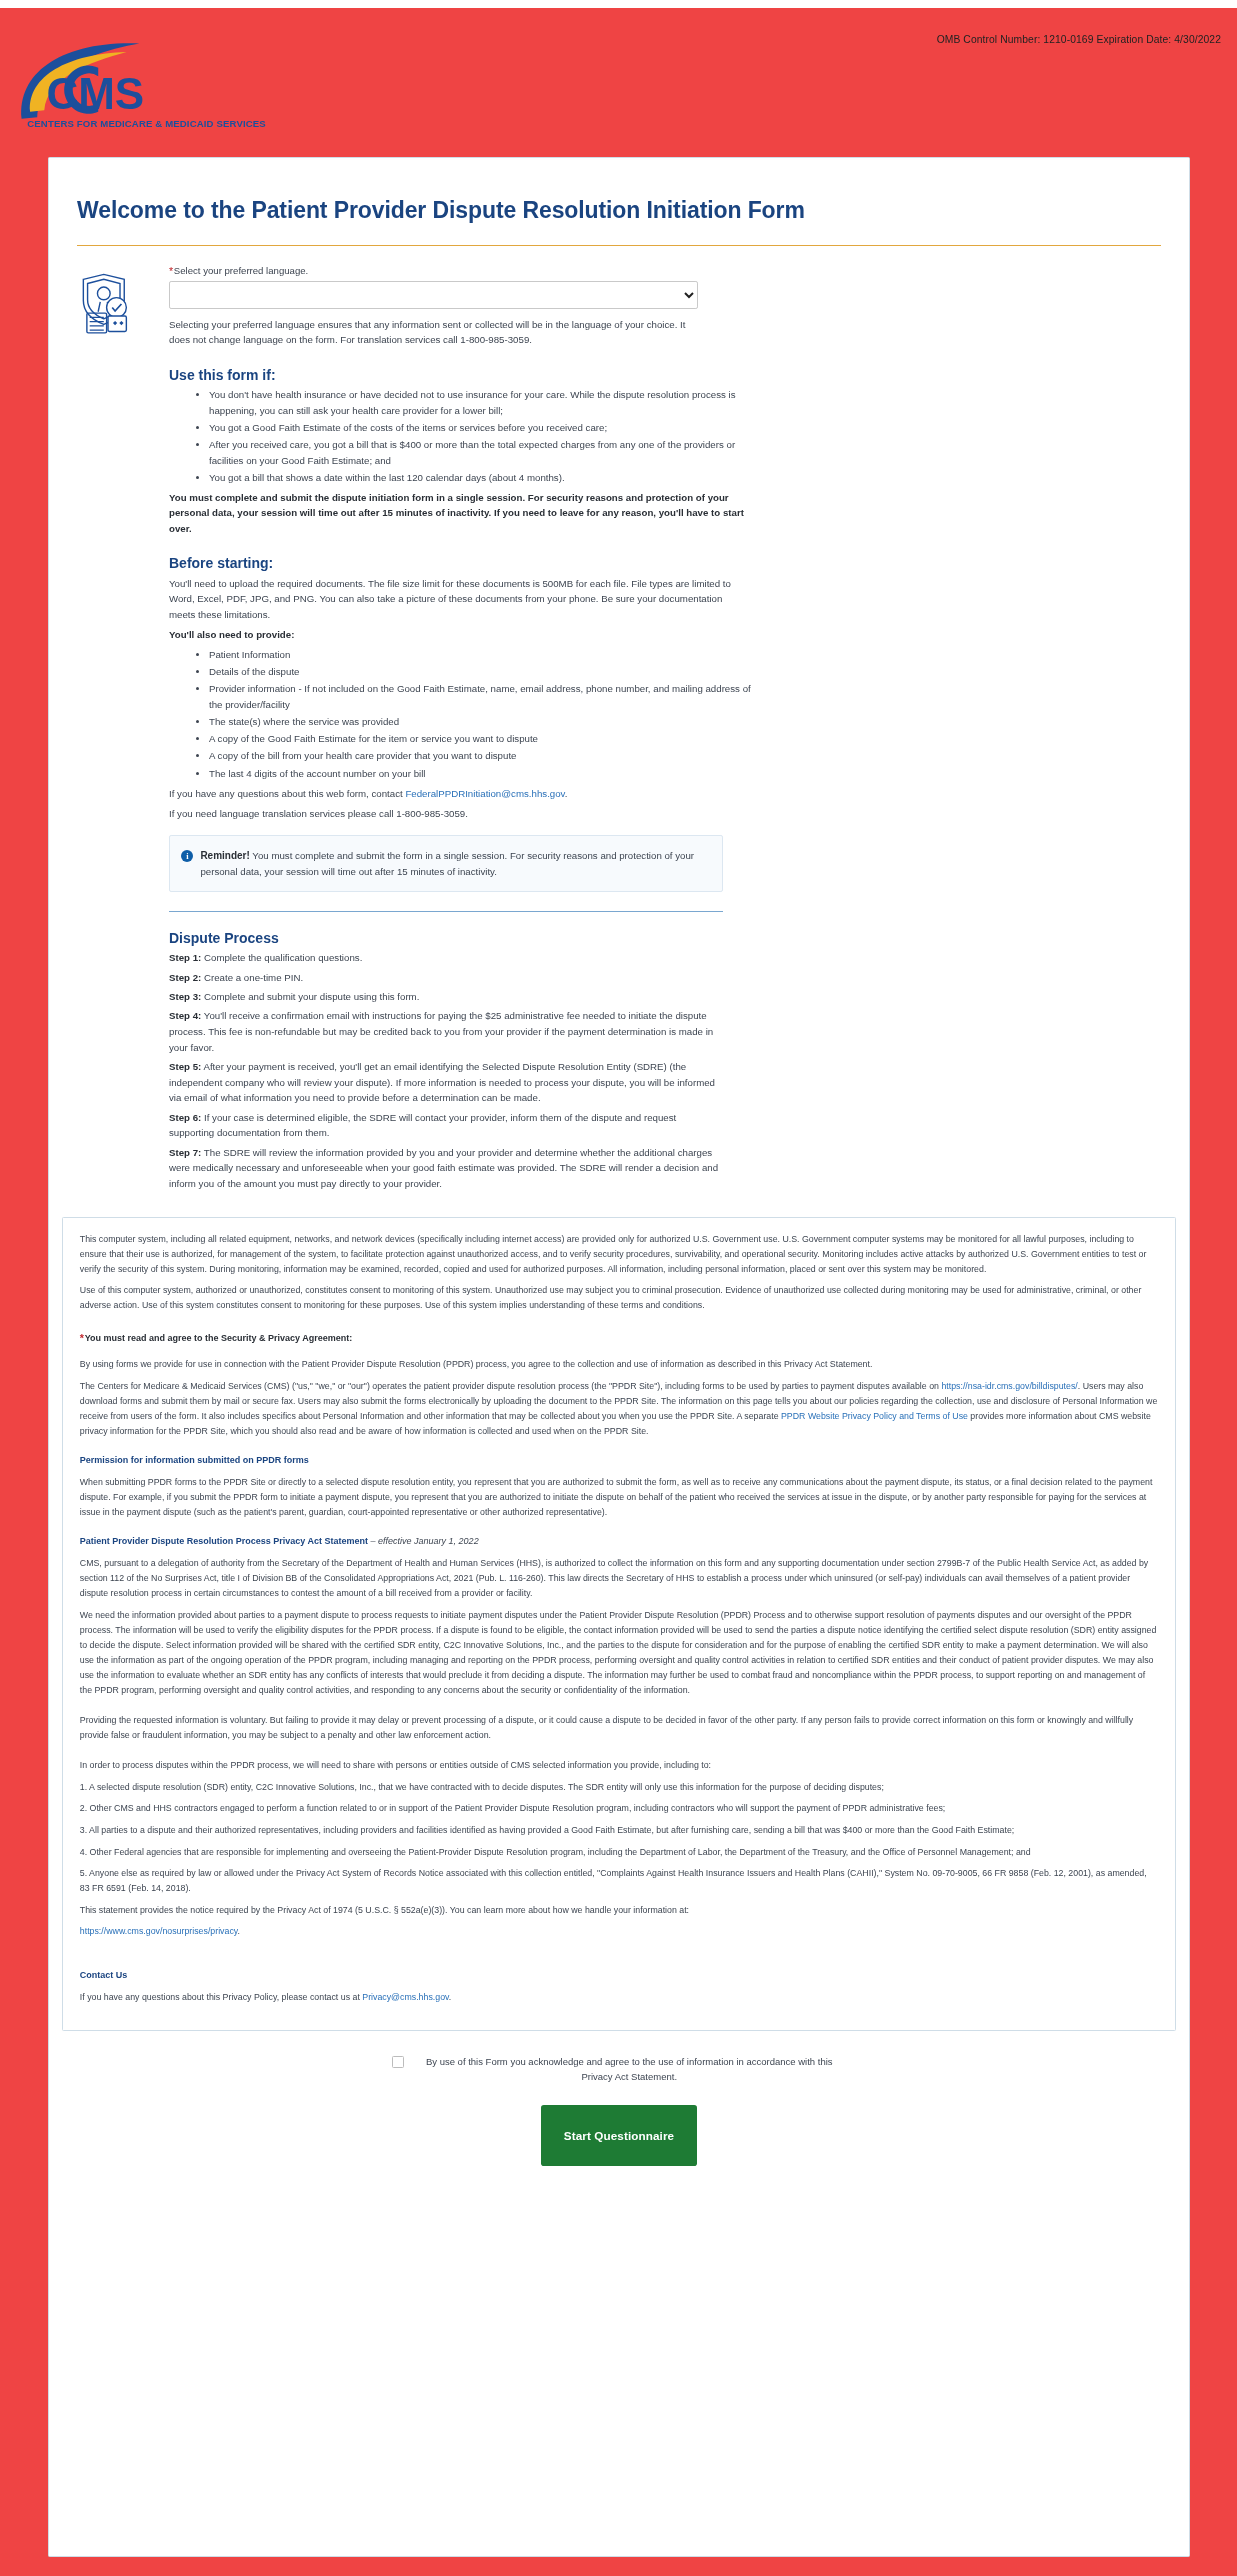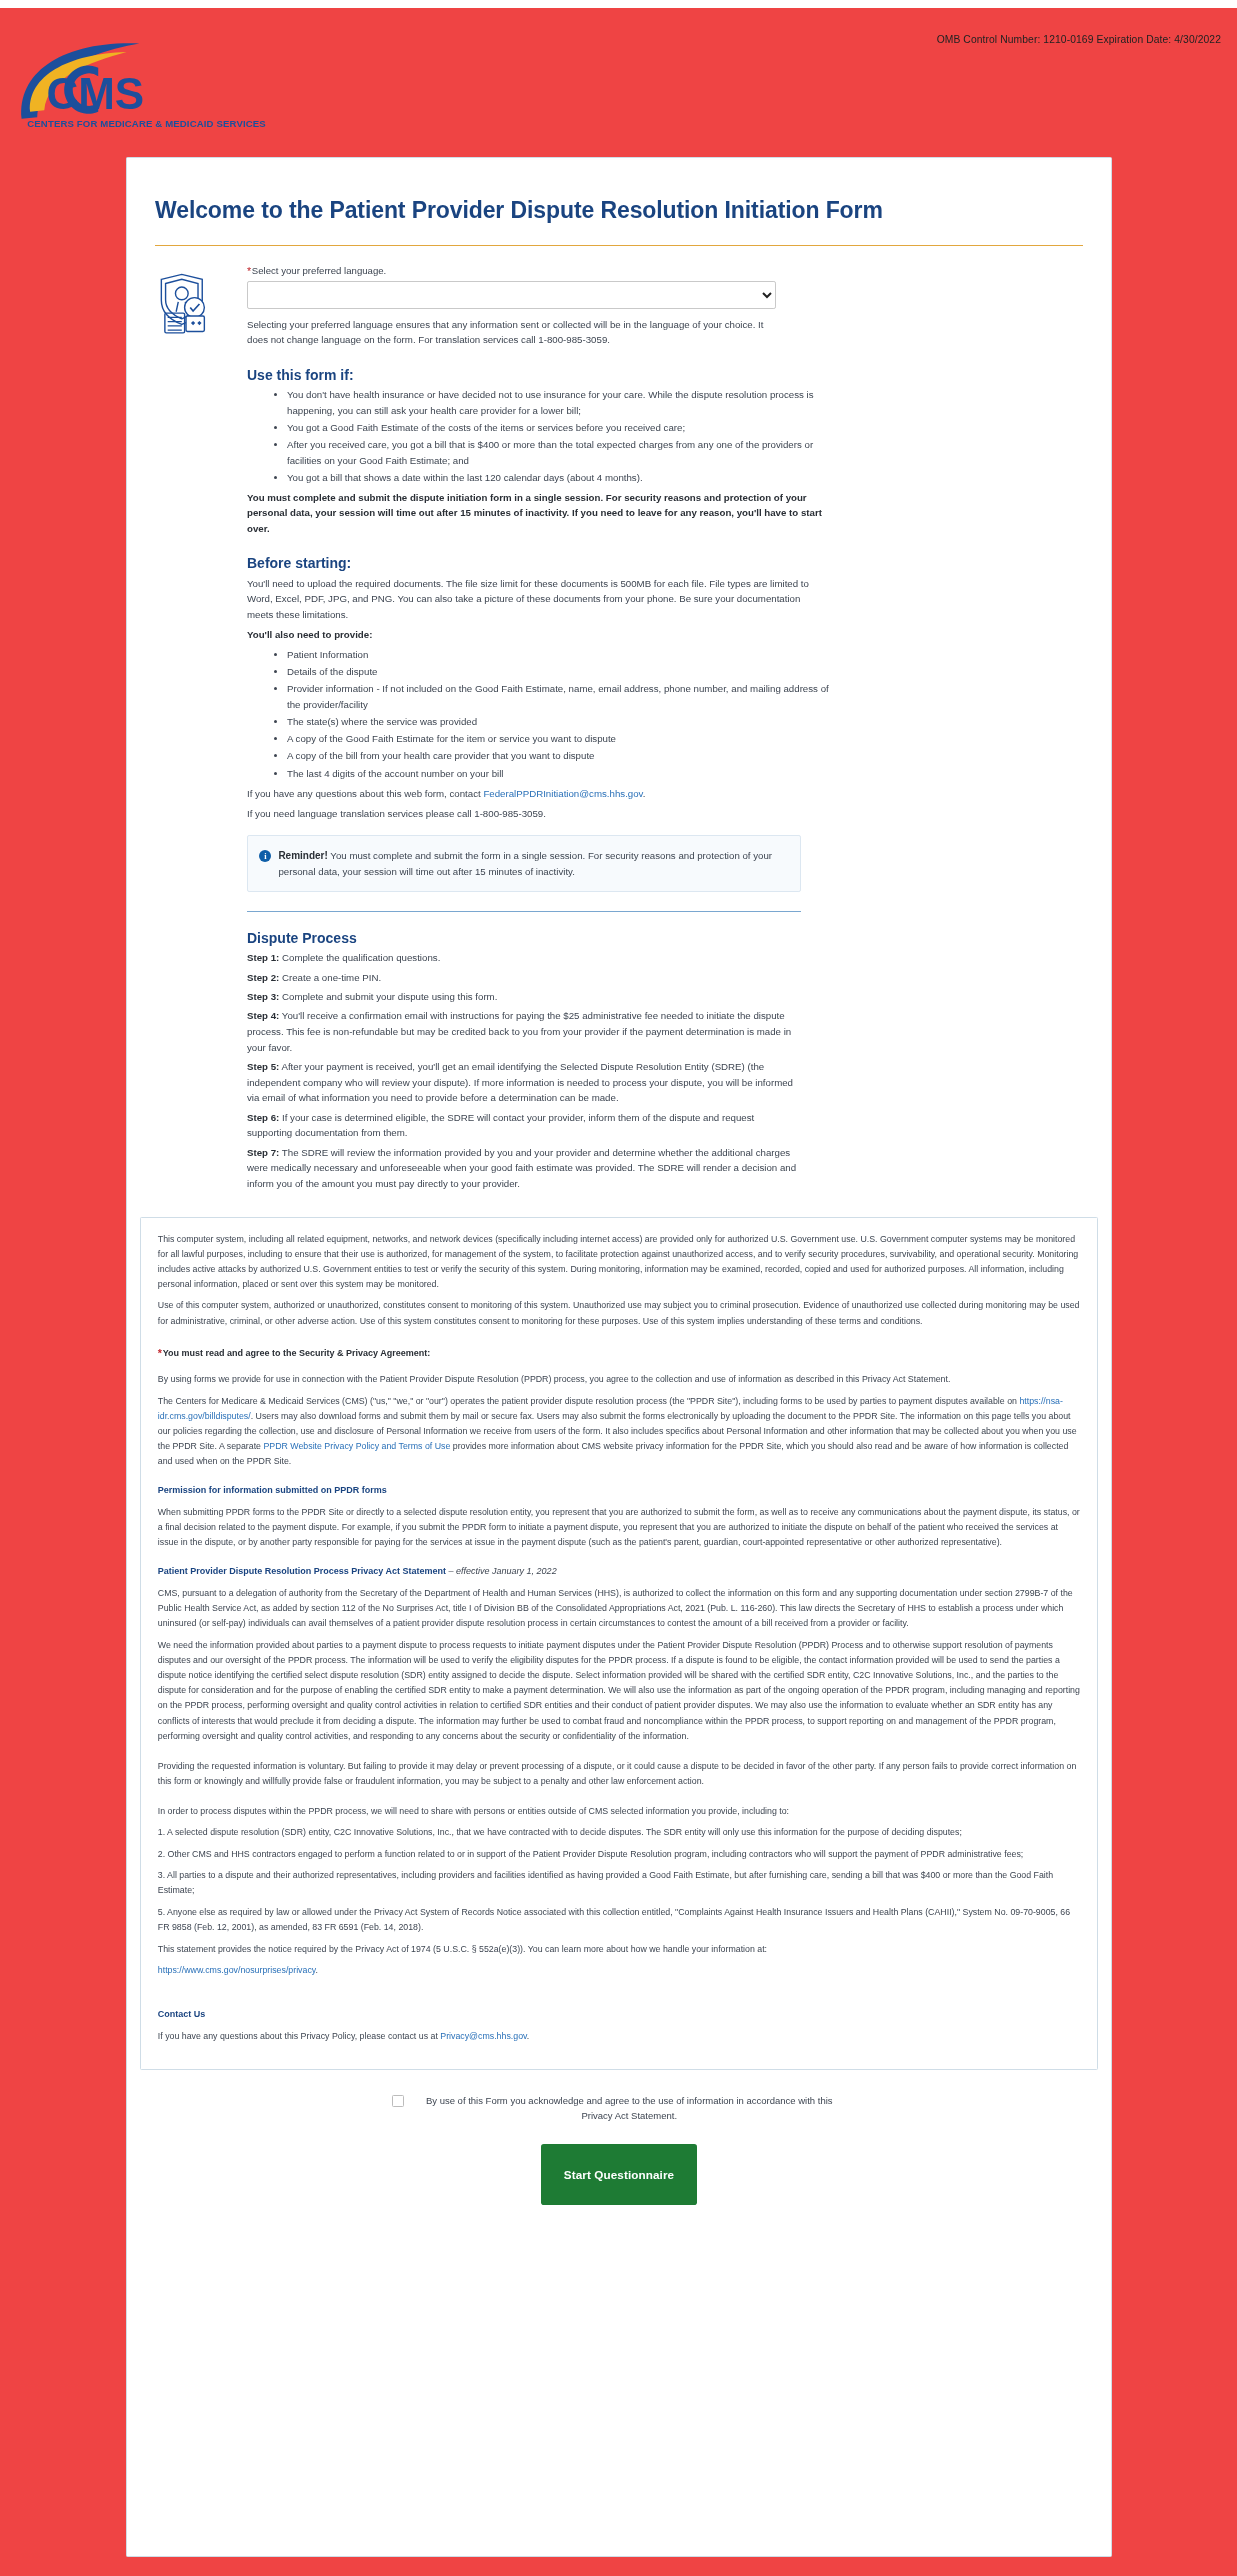--- a/index.html
+++ b/index.html
@@ -36,21 +36,21 @@
     position: absolute;
     left: 12.8px; top: 27px;
     width: 284px; height: 110px;
   }
   .cms-logo svg { display: block; }
 
   
   .card {
     position: relative;
     margin: 0 auto;
-    width: 986px;
+    width: 1142px;
     background: #ffffff;
     border: 0.7px solid #cfdde7;
     border-radius: 1.4px;
     min-height: 2400px;
   }
 
   .card-title {
     font-size: 23px;
     line-height: 1.25;
     font-weight: 600;
@@ -401,20 +401,21 @@
       <p class="warn-text">CMS, pursuant to a delegation of authority from the Secretary of the Department of Health and Human Services (HHS), is authorized to collect the information on this form and any supporting documentation under section 2799B-7 of the Public Health Service Act, as added by section 112 of the No Surprises Act, title I of Division BB of the Consolidated Appropriations Act, 2021 (Pub. L. 116-260). This law directs the Secretary of HHS to establish a process under which uninsured (or self-pay) individuals can avail themselves of a patient provider dispute resolution process in certain circumstances to contest the amount of a bill received from a provider or facility.</p>
       <p class="warn-text">We need the information provided about parties to a payment dispute to process requests to initiate payment disputes under the Patient Provider Dispute Resolution (PPDR) Process and to otherwise support resolution of payments disputes and our oversight of the PPDR process. The information will be used to verify the eligibility disputes for the PPDR process. If a dispute is found to be eligible, the contact information provided will be used to send the parties a dispute notice identifying the certified select dispute resolution (SDR) entity assigned to decide the dispute. Select information provided will be shared with the certified SDR entity, C2C Innovative Solutions, Inc., and the parties to the dispute for consideration and for the purpose of enabling the certified SDR entity to make a payment determination. We will also use the information as part of the ongoing operation of the PPDR program, including managing and reporting on the PPDR process, performing oversight and quality control activities in relation to certified SDR entities and their conduct of patient provider disputes. We may also use the information to evaluate whether an SDR entity has any conflicts of interests that would preclude it from deciding a dispute. The information may further be used to combat fraud and noncompliance within the PPDR process, to support reporting on and management of the PPDR program, performing oversight and quality control activities, and responding to any concerns about the security or confidentiality of the information.</p>
       <div class="spacer-sm"></div>
       <p class="warn-text">Providing the requested information is voluntary. But failing to provide it may delay or prevent processing of a dispute, or it could cause a dispute to be decided in favor of the other party. If any person fails to provide correct information on this form or knowingly and willfully provide false or fraudulent information, you may be subject to a penalty and other law enforcement action.</p>
       <div class="spacer-sm"></div>
       <p class="warn-text">In order to process disputes within the PPDR process, we will need to share with persons or entities outside of CMS selected information you provide, including to:</p>
 
       <p class="warn-text">1. A selected dispute resolution (SDR) entity, C2C Innovative Solutions, Inc., that we have contracted with to decide disputes. The SDR entity will only use this information for the purpose of deciding disputes;</p>
       <p class="warn-text">2. Other CMS and HHS contractors engaged to perform a function related to or in support of the Patient Provider Dispute Resolution program, including contractors who will support the payment of PPDR administrative fees;</p>
       <p class="warn-text">3. All parties to a dispute and their authorized representatives, including providers and facilities identified as having provided a Good Faith Estimate, but after furnishing care, sending a bill that was $400 or more than the Good Faith Estimate;</p>
+      <p class="warn-text">4. Other Federal agencies that are responsible for implementing and overseeing the Patient-Provider Dispute Resolution program, including the Department of Labor, the Department of the Treasury, and the Office of Personnel Management; and</p>
       <p class="warn-text">5. Anyone else as required by law or allowed under the Privacy Act System of Records Notice associated with this collection entitled, "Complaints Against Health Insurance Issuers and Health Plans (CAHII)," System No. 09-70-9005, 66 FR 9858 (Feb. 12, 2001), as amended, 83 FR 6591 (Feb. 14, 2018).</p>
 
       <p class="warn-text">This statement provides the notice required by the Privacy Act of 1974 (5 U.S.C. § 552a(e)(3)). You can learn more about how we handle your information at:</p>
       <p class="warn-text">
         <a class="link" href="#">https://www.cms.gov/nosurprises/privacy</a><span>.</span>
       </p>
 
       <div class="spacer-sm"></div>
 
       <p class="sub-head">Contact Us</p>

